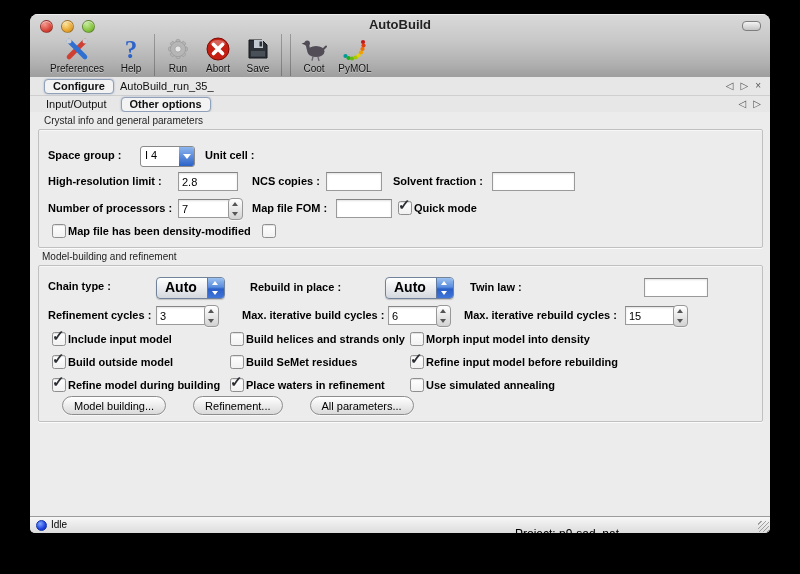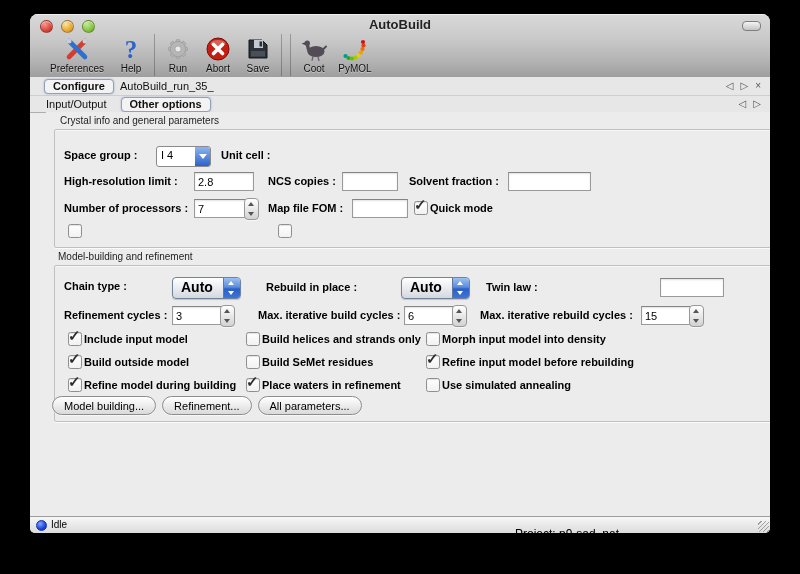--- a/index.html
+++ b/index.html
@@ -32,21 +32,21 @@
   .tabrow1{position:absolute;left:0;top:63px;right:0;height:18px;background:#e7e7e7;
            border-bottom:1px solid #cfcfcf;display:flex;align-items:center;padding-left:6px;}
   .tabrow2{position:absolute;left:0;top:82px;right:0;height:16px;background:#e7e7e7;
            border-bottom:1px solid #aeaeae;display:flex;align-items:center;padding-left:10px;}
   .tab{font-size:11px;color:#111;padding:0 6px;white-space:nowrap;}
   .tab.selected{font-weight:bold;border:1px solid #8fa0b8;border-radius:4px;background:#f3f3f3;
                 padding:0 8px;box-shadow:0 0 2px rgba(110,135,170,.6);line-height:13px;margin-left:8px;}
   .tabnav{margin-left:auto;display:flex;gap:7px;padding-right:9px;color:#555;font-size:10px;line-height:10px;}
   .tabnav span{cursor:default;}
   
-  .content{position:absolute;left:0;top:98px;right:0;bottom:16px;background:#ececec;margin-left:16px;}
+  .content{position:absolute;left:0;top:98px;right:0;bottom:16px;background:#ececec;}
   .gbox{position:absolute;border:1px solid #c0c0c0;border-radius:2px;
         box-shadow:0 1px 0 rgba(255,255,255,.8),inset 0 1px 0 rgba(255,255,255,.6);}
   .glabel{position:absolute;font-size:10px;color:#222;white-space:nowrap;}
   .lbl{position:absolute;font-size:11px;font-weight:bold;white-space:nowrap;}
   .tf{position:absolute;height:17px;border:1px solid #9a9a9a;border-top-color:#848484;background:#fff;
       box-shadow:inset 0 1px 2px rgba(0,0,0,.12);font-family:"Liberation Sans",sans-serif;
       font-size:11px;padding:0 3px;margin:0;color:#000;}
   .stepper{position:absolute;width:13px;height:20px;border:1px solid #989898;border-radius:4px;
            background:linear-gradient(#fff,#d2d2d2);box-shadow:0 1px 0 rgba(255,255,255,.6);}
   .stepper::before,.stepper::after{content:"";position:absolute;left:3px;
@@ -66,21 +66,21 @@
   .popup{position:absolute;height:20px;border:1px solid #71839c;border-radius:4px;
          background:linear-gradient(#ffffff,#d4d8de);display:flex;overflow:hidden;
          box-shadow:0 1px 1px rgba(0,0,0,.18);}
   .popup .pv{flex:1;font-size:14px;font-weight:bold;line-height:19px;padding-left:8px;}
   .popup .pb{width:16px;border-left:1px solid #5f79a0;position:relative;
          background:linear-gradient(#9cc0f0 0%,#5b8ede 45%,#2a5fc8 55%,#3f74d8 100%);}
   .popup .pb::before,.popup .pb::after{content:"";position:absolute;left:4px;
          border-left:3.5px solid transparent;border-right:3.5px solid transparent;}
   .popup .pb::before{top:3px;border-bottom:4.5px solid #fff;}
   .popup .pb::after{bottom:3px;border-top:4.5px solid #fff;}
-  .btnrow{position:absolute;left:6px;top:284px;display:flex;gap:6px;}
+  .btnrow{position:absolute;left:32px;top:284px;display:flex;gap:27px;}
   .rbtn{height:19px;border:1px solid #8d8d8d;border-radius:10px;background:linear-gradient(#ffffff,#dadada);
         font-family:"Liberation Sans",sans-serif;font-size:11px;padding:0 11px;
         box-shadow:0 1px 0 rgba(255,255,255,.6);color:#000;}
   
   .status{position:absolute;left:0;right:0;bottom:0;height:16px;
           background:linear-gradient(#f7f7f7,#dcdcdc);border-top:1px solid #9c9c9c;}
   .sdot{position:absolute;left:6px;top:3px;width:9px;height:9px;border-radius:50%;border:1px solid #1133aa;
         background:radial-gradient(circle at 35% 30%,#7fa8ff,#2244dd 60%,#1022aa);}
   .sidle{position:absolute;left:21px;top:2px;font-size:10px;}
   .sproj{position:absolute;left:437px;top:10px;width:200px;text-align:center;font-size:12px;}
@@ -236,20 +236,21 @@
 
       <span class="lbl" style="left:18px;top:90px">Number of processors :</span>
       <input class="tf" style="left: 148px; top: 87px; width: 44px;" value="7">
       <span class="stepper" style="left:198px;top:86px"></span>
       <span class="lbl" style="left:222px;top:90px">Map file FOM :</span>
       <input class="tf" style="left: 306px; top: 87px; width: 48px;" value="">
       <span class="cb checked" style="left:368px;top:89px"></span>
       <span class="cbl" style="left:384px;top:90px">Quick mode</span>
 
       <span class="cb" style="left:22px;top:112px"></span>
+      <span class="cbl" style="left:38px;top:113px">Map file has been density-modified</span>
       <span class="cb" style="left:232px;top:112px"></span>
 
       <span class="glabel" style="left:12px;top:139px">Model-building and refinement</span>
       <div class="gbox" style="left:8px;top:153px;width:723px;height:155px"></div>
 
       <span class="lbl" style="left:18px;top:168px">Chain type :</span>
       <div class="popup" style="left:126px;top:165px;width:67px">
         <span class="pv">Auto</span>
         <span class="pb"></span>
       </div>

